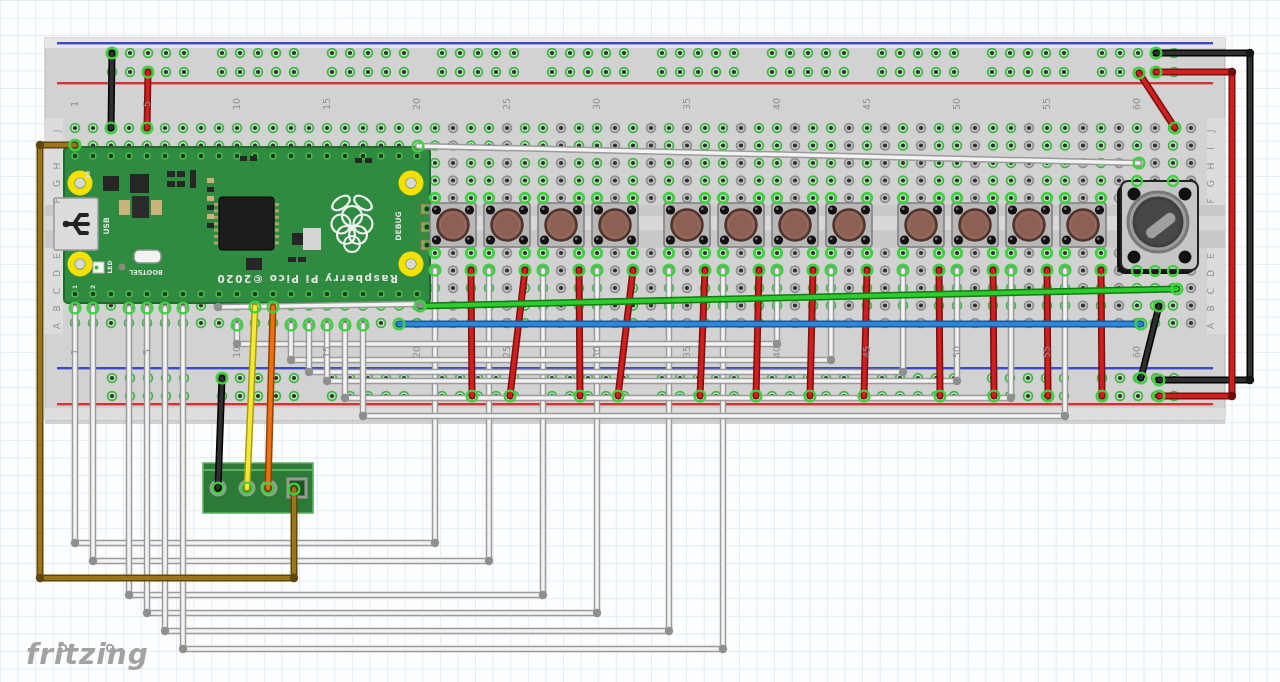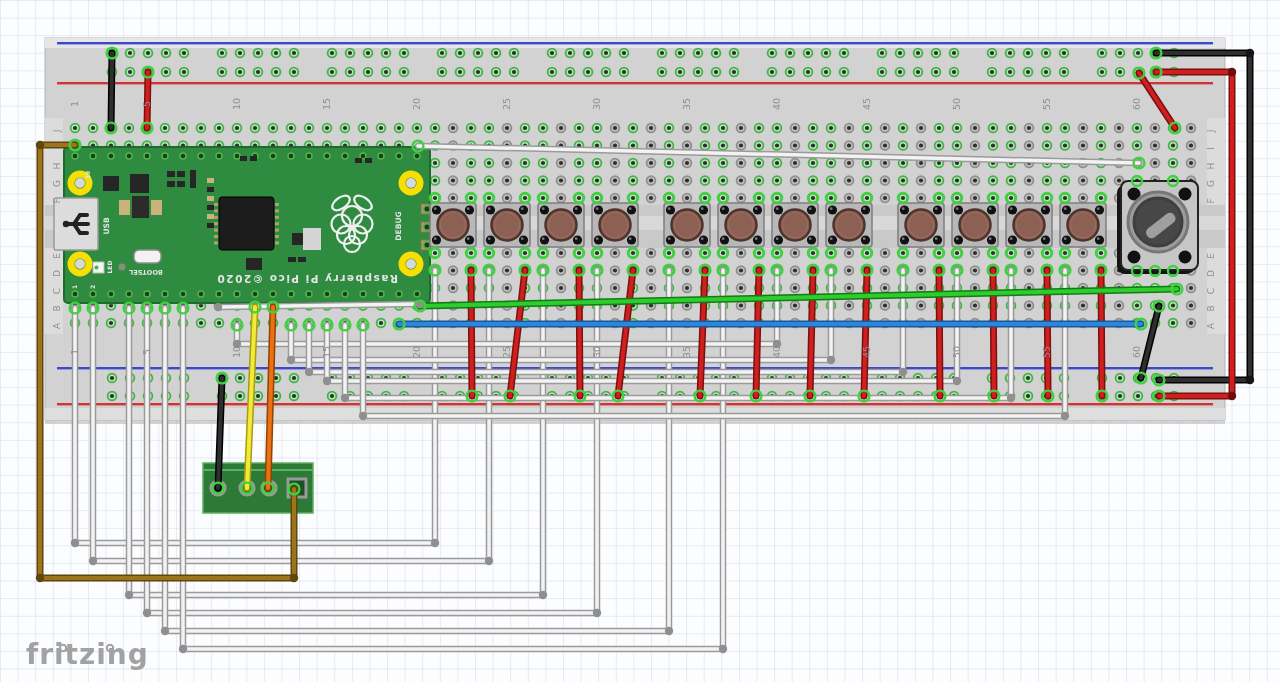--- a/index.html
+++ b/index.html
@@ -12,20 +12,21 @@
       linear-gradient(to bottom, rgba(200,212,232,.45) 1px, transparent 1px);
     background-size:17.6px 17.6px;
     position:relative;
   }
   .stage{position:absolute;inset:0;}
   svg{position:absolute;left:0;top:0;}
   .watermark{
     position:absolute;left:26px;top:638px;
     font-size:28px;font-weight:bold;color:#a2a2a2;letter-spacing:1px;
     font-family:"DejaVu Sans","Liberation Sans",sans-serif;
+    font-style:italic;
   }
 </style>
 </head>
 <body>
 
 <div class="stage">
   <svg id="scene" width="1280" height="682" viewBox="0 0 1280 682">
       <g>
         <rect x="45" y="420" width="1180" height="4" fill="#b9b9b9" opacity="0.6"></rect>
         <rect x="45" y="38" width="1180" height="382" fill="#d2d2d2" stroke="#b5b5b5" stroke-width="1"></rect>

